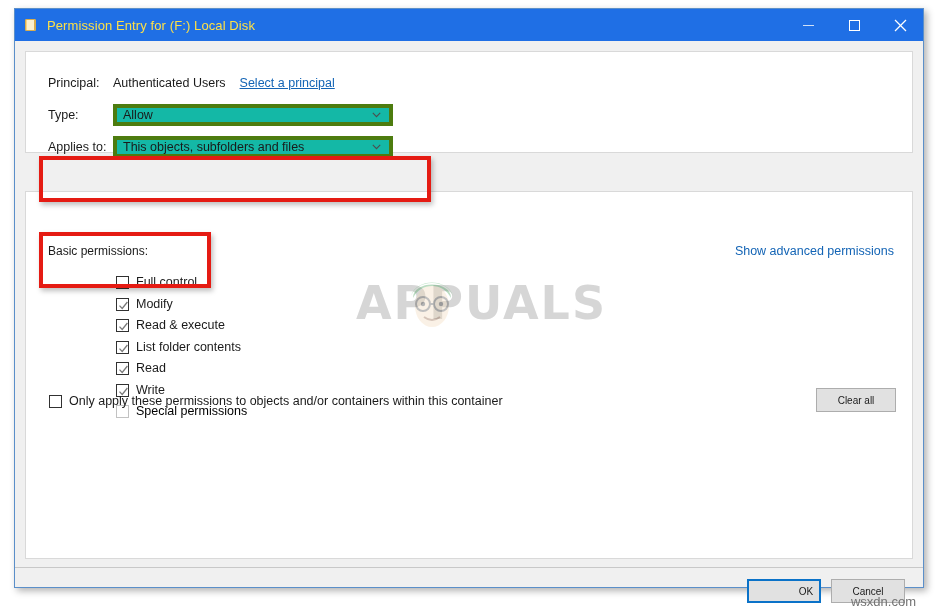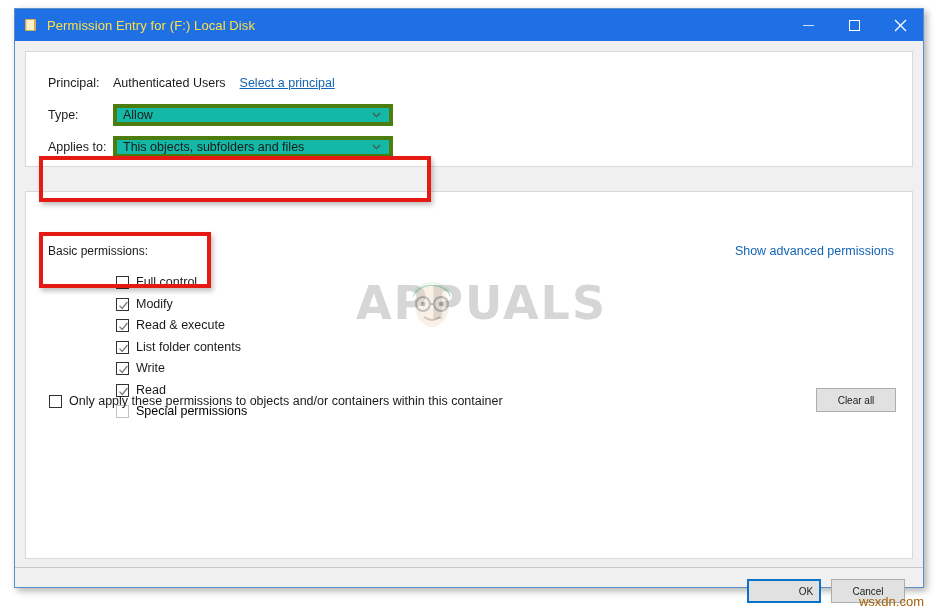--- a/index.html
+++ b/index.html
@@ -106,21 +106,21 @@
   .panel {
     position: absolute;
     background: #ffffff;
     border: 1px solid #d9d9d9;
     box-sizing: border-box;
   }
   #panel-top {
     left: 10px;
     top: 10px;
     width: 888px;
-    height: 116px;
+    height: 102px;
   }
   #panel-main {
     left: 10px;
     top: 150px;
     width: 888px;
     height: 368px;
   }
 
   
   .form-row {
@@ -332,24 +332,24 @@
   #appuals-watermark .wm-face {
     position: absolute;
     left: 46px;
     top: 0px;
     width: 60px;
     height: 62px;
     opacity: 0.35;
   }
   #wsxdn-watermark {
     position: absolute;
-    right: 14px;
+    right: 22px;
     bottom: 3px;
     font-size: 13px;
-    color: #a16207;
+    color: #737373;
     font-family: "Liberation Sans", sans-serif;
   }
 </style>
 </head>
 <body>
 
 <div id="dialog-window">
 
   <div id="title-bar">
     <span class="folder-icon">
@@ -450,31 +450,31 @@
             <span class="cb-label">List folder contents</span>
           </div>
           <div class="perm-item">
             <span class="checkbox">
               <span class="tick">
                 <svg width="11" height="11" viewBox="0 0 11 11">
                   <polyline points="1.5,5.6 4.2,8.4 9.4,2.0" fill="none" stroke="#7a7a7a" stroke-width="1.3"></polyline>
                 </svg>
               </span>
             </span>
-            <span class="cb-label">Write</span>
+            <span class="cb-label">Read</span>
           </div>
           <div class="perm-item">
             <span class="checkbox">
               <span class="tick">
                 <svg width="11" height="11" viewBox="0 0 11 11">
                   <polyline points="1.5,5.6 4.2,8.4 9.4,2.0" fill="none" stroke="#7a7a7a" stroke-width="1.3"></polyline>
                 </svg>
               </span>
             </span>
-            <span class="cb-label">Read</span>
+            <span class="cb-label">Write</span>
           </div>
           <div class="perm-item disabled">
             <span class="checkbox disabled"></span>
             <span class="cb-label">Special permissions</span>
           </div>
         </div>
 
       <div id="row-only-apply">
         <span class="checkbox"></span>
         <span class="cb-label">Only apply these permissions to objects and/or containers within this container</span>

